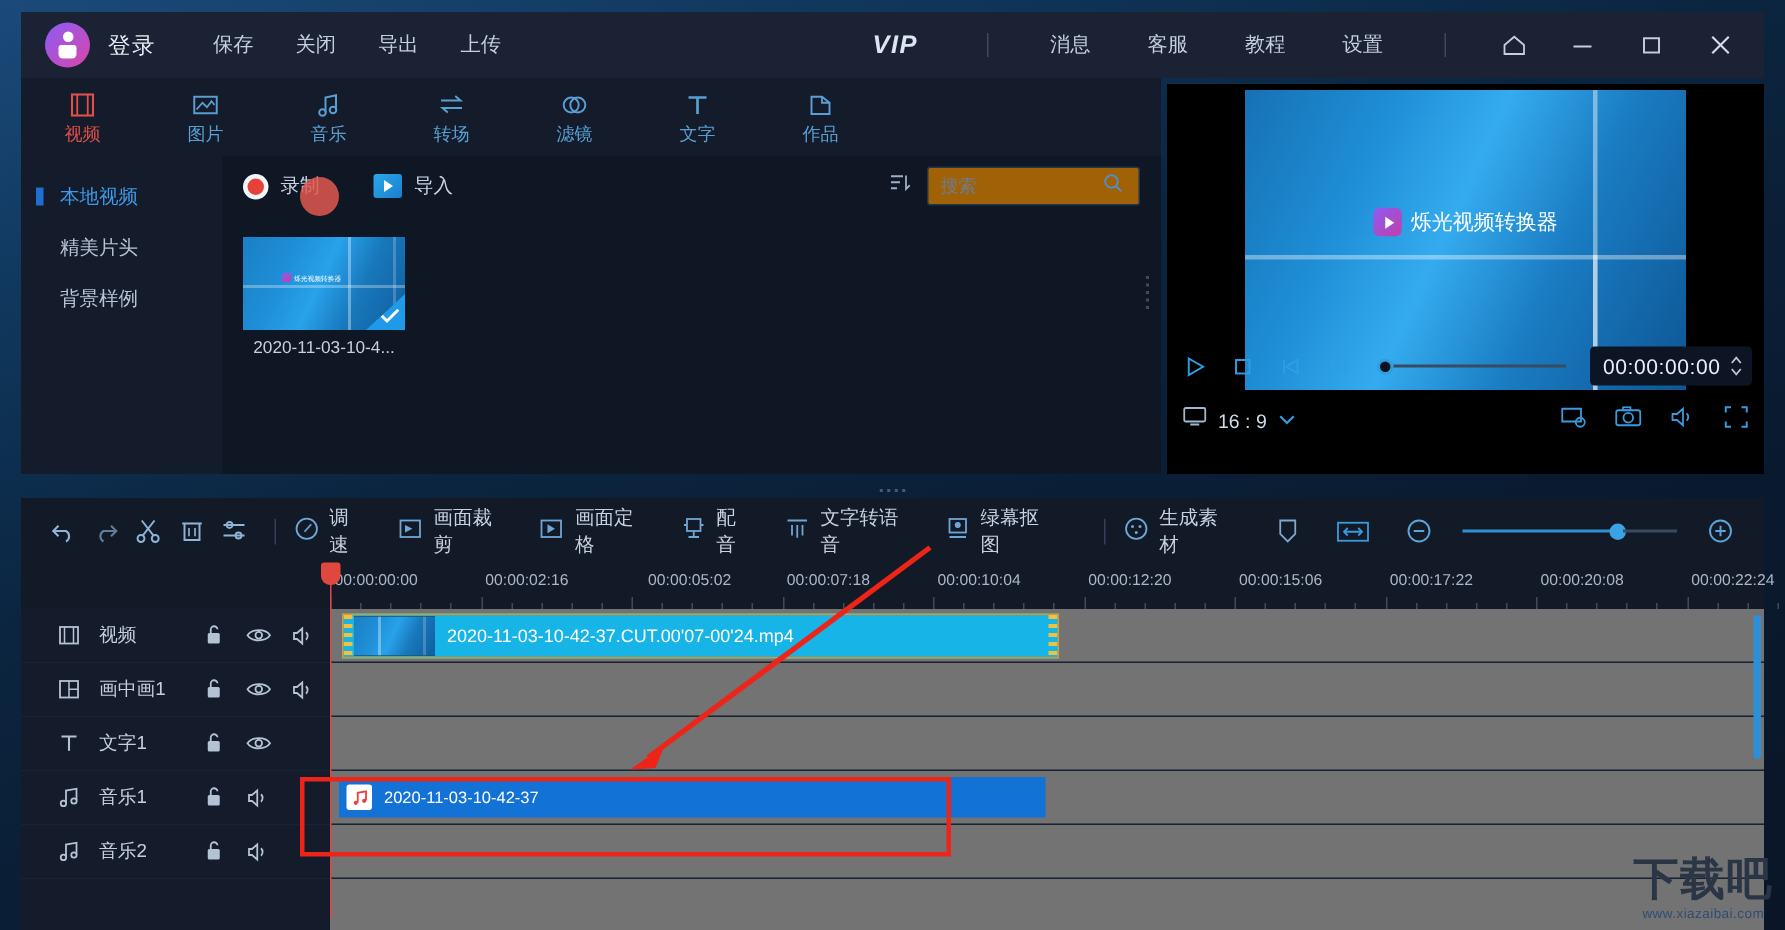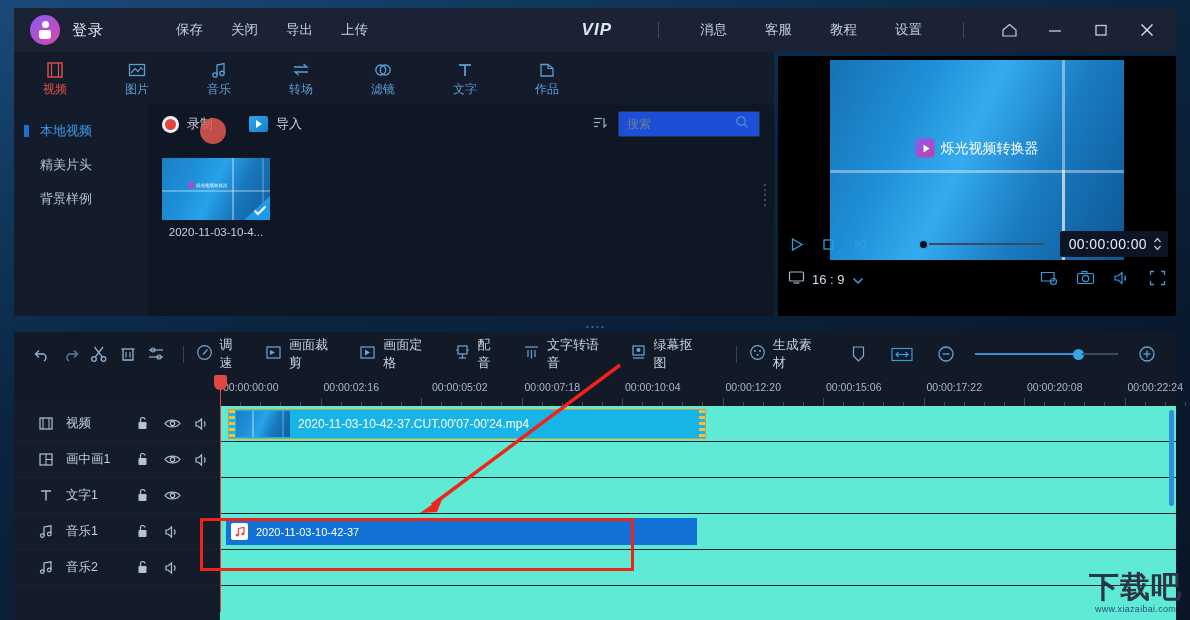--- a/index.html
+++ b/index.html
@@ -27,21 +27,21 @@
   .logo-badge {
     width: 30px; height: 30px; border-radius: 50%;
     background: linear-gradient(135deg,#8b5cf6,#d946a8);
     margin-left: 16px;
     display: flex; align-items: center; justify-content: center;
     position: relative; flex: none;
   }
   .logo-badge .head { width: 7px; height: 7px; border-radius: 50%; background: #fff; position: absolute; top: 6px; }
   .logo-badge .body { width: 12px; height: 9px; background: #fff; position: absolute; top: 15px; border-radius: 2px 2px 3px 3px; }
   .login-text { margin-left: 12px; font-size: 15px; color: #e6edf6; letter-spacing: 1px; }
-  .tb-menu { display: flex; gap: 28px; margin-left: 72px; align-items: flex-end; }
+  .tb-menu { display: flex; gap: 28px; margin-left: 38px; align-items: flex-end; }
   .tb-menu span { font-size: 13.5px; color: #c2cfdf; cursor: default; }
   .tb-right { margin-left: auto; display: flex; align-items: center; gap: 12px; padding-right: 12px; }
   .vip {
     font-size: 17px; font-style: italic; font-weight: bold; color: #dbe6f2;
     letter-spacing: 1px; margin-right: 18px;
   }
   .tb-sep { width: 1px; height: 16px; background: #3b4a60; margin: 0 16px; }
   .tb-right .mitem { font-size: 13.5px; color: #c2cfdf; margin: 0 13px; }
   .winbtn { width: 34px; height: 30px; display: flex; align-items: center; justify-content: center; }
   .winbtn svg { display:block; }
@@ -94,21 +94,21 @@
   }
   .rec-dot i { width: 11px; height: 11px; border-radius: 50%; background: #e8413a; display:block; }
   .imp-ico {
     width: 19px; height: 16px; border-radius: 2px;
     background: linear-gradient(135deg,#2aa7e8,#1b7fd0);
     display:flex; align-items:center; justify-content:center;
   }
   .imp-ico i { width: 0;height:0;border-top:4px solid transparent;border-bottom:4px solid transparent;border-left:6px solid #fff; display:block; }
   .mt-right { margin-left: auto; display: flex; align-items: center; gap: 10px; }
   .searchbox {
-    width: 142px; height: 26px; background: #1d4ed8; border: 1px solid #243april;
+    width: 142px; height: 26px; background: #a16207; border: 1px solid #243april;
     border: 1px solid #22344a; border-radius: 2px;
     display: flex; align-items: center; padding: 0 8px;
   }
   .searchbox input {
     background: transparent; border: none; outline: none;
     color: #c3cfdd; font-size: 12px; width: 108px;
     font-family: "Liberation Sans", sans-serif;
   }
   .searchbox input::placeholder { color: #6c7d92; }
 
@@ -235,21 +235,21 @@
 
   .tracks { position: absolute; left: 0; top: 30px; width: 1162px; height: 206px; }
   .track-row { position: relative; height: 36px; border-bottom: 1px solid #1a2troll; border-bottom: 1px solid #192336; }
   .track-head {
     position: absolute; left: 0; top: 0; width: 206px; height: 100%;
     display: flex; align-items: center; padding-left: 22px; gap: 10px;
     background: #141c2b;
   }
   .track-head .tname { font-size: 12.5px; color: #c3cfde; width: 56px; }
   .th-ico { width: 20px; height: 18px; display:flex; align-items:center; justify-content:center; }
-  .track-body { position: absolute; left: 206px; top: 0; right: 0; height: 100%; background: #5eead4; }
+  .track-body { position: absolute; left: 206px; top: 0; right: 0; height: 100%; background: #737373; }
 
   .clip-video {
     position: absolute; left: 8px; top: 3px; height: 30px; width: 478px;
     background: #17b4e8; border: 1px solid #d89a2a;
     display: flex; align-items: center; overflow: hidden;
   }
   .clip-video .sprocket { width: 6px; height: 100%; background: repeating-linear-gradient(#f0c040 0 3px, #17b4e8 3px 6px); }
   .clip-thumb { width: 54px; height: 26px; margin: 0 0 0 1px; position: relative; overflow: hidden; background:#000; flex:none; }
   .clip-video .clabel { font-size: 12px; color: #fff; margin-left: 8px; white-space: nowrap; }
 

